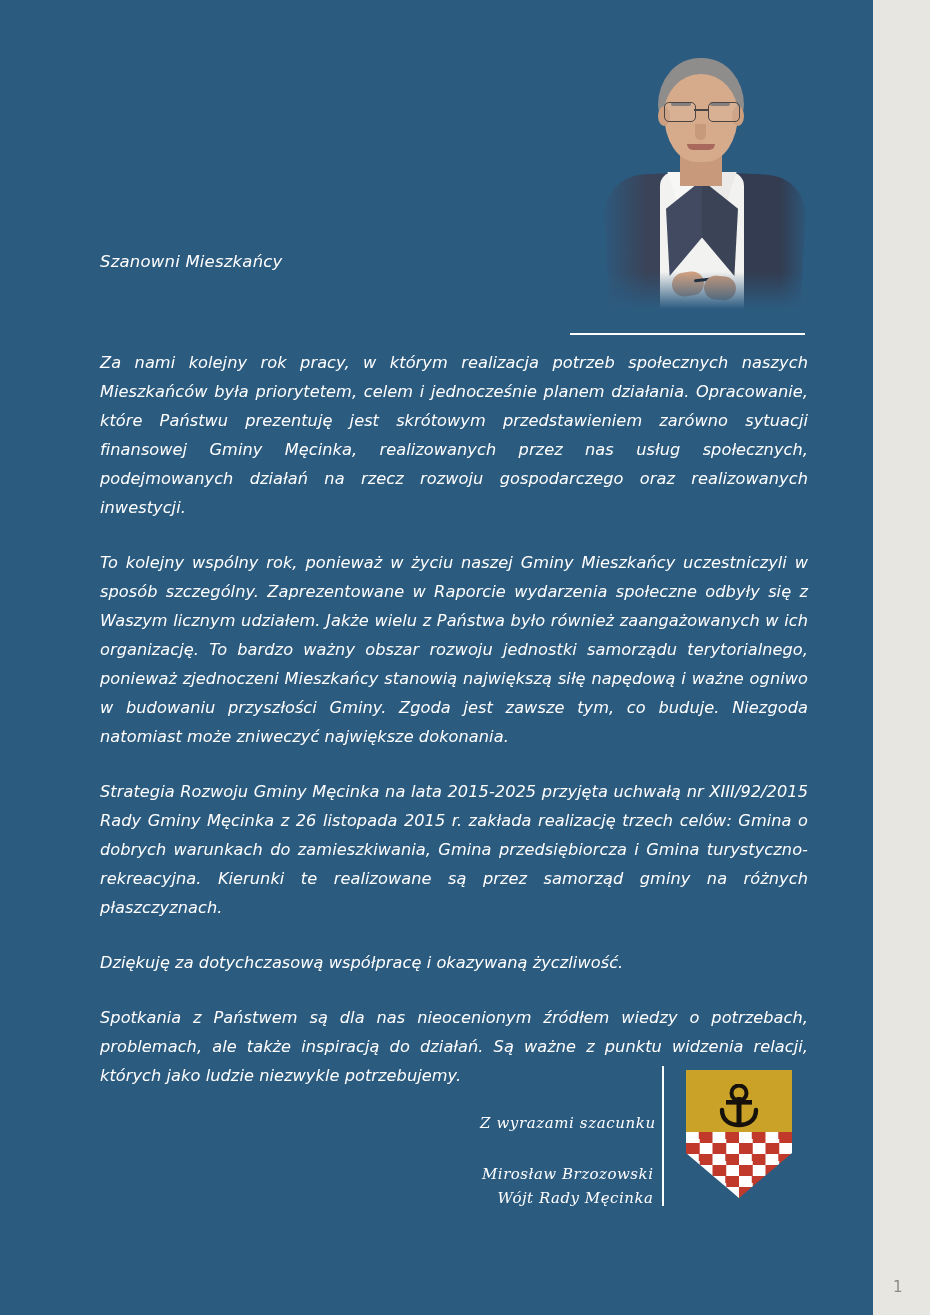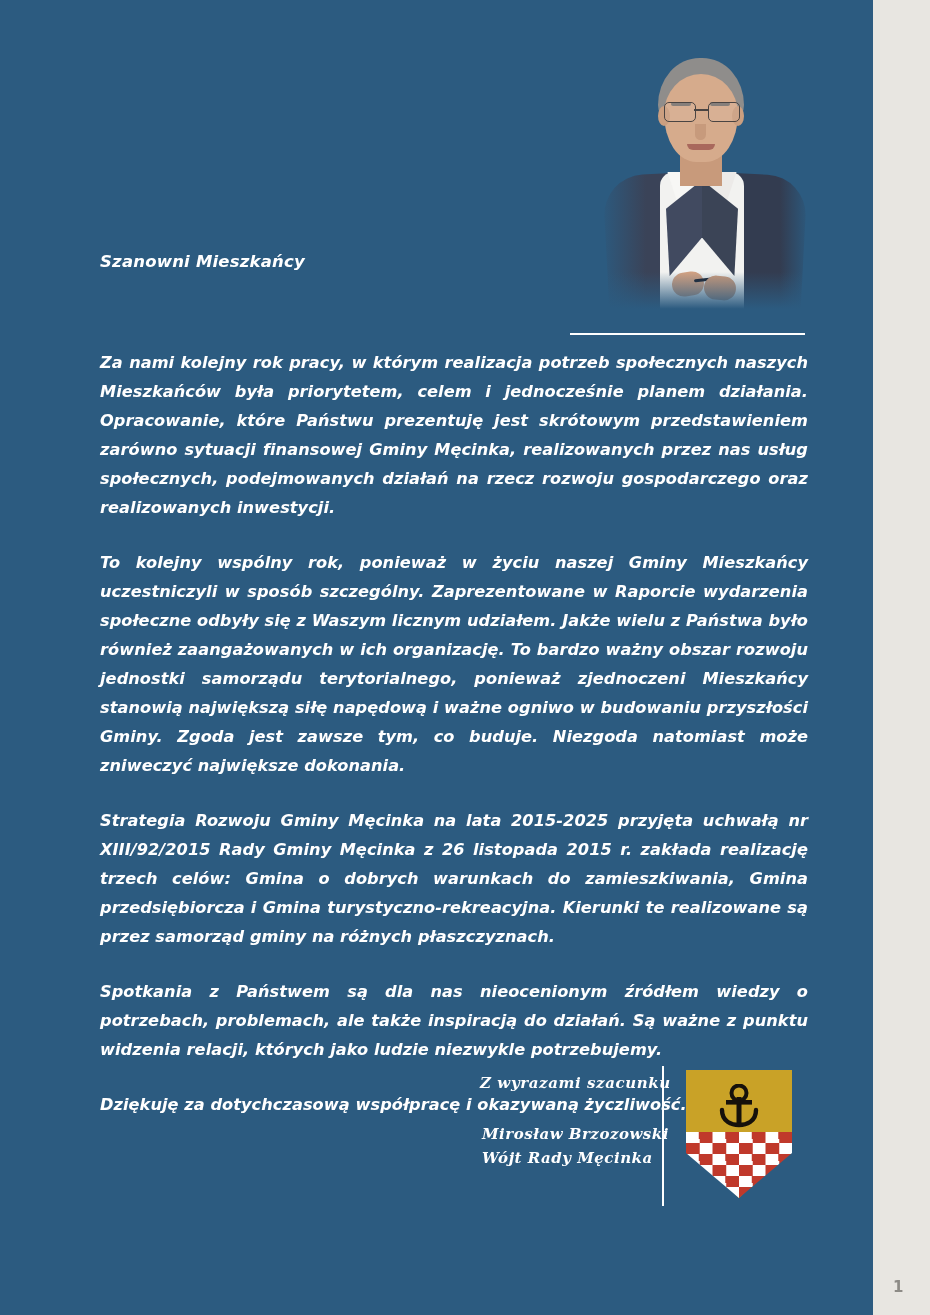--- a/index.html
+++ b/index.html
@@ -12,21 +12,20 @@
     height: 1315px;
     overflow: hidden;
     font-family: "DejaVu Sans", sans-serif;
   }
 
   #page {
     position: relative;
     width: 930px;
     height: 1109px;
     background: #404040;
-    font-weight: bold;
   }
 
   
   .page-blue {
     position: absolute;
     left: 0;
     top: 0;
     width: 873px;
     height: 1315px;
     background: #2c5b80;
@@ -314,35 +313,37 @@
     position: absolute;
     left: 470px;
     top: 1060px;
     width: 340px;
     height: 150px;
   }
   .sign-script {
     font-family: "DejaVu Serif", serif;
     font-style: italic;
     color: #ffffff;
+    margin-top: 40px;
   }
   .sign-regards {
     position: absolute;
     left: 10px;
     top: 14px;
     font-size: 15px;
     letter-spacing: 0.6px;
   }
   .sign-name {
     position: absolute;
     left: 12px;
     top: 62px;
     font-size: 15px;
     letter-spacing: 0.5px;
     line-height: 24px;
+    text-align: right;
   }
   .sign-divider {
     position: absolute;
     left: 192px;
     top: 6px;
     width: 1.5px;
     height: 140px;
     background: #ffffff;
   }
 
@@ -439,22 +440,22 @@
   </div>
 
   <div class="salutation">Szanowni Mieszkańcy</div>
 
   <div class="rule"></div>
 
   <div class="body-text">
     <p>Za nami kolejny rok pracy, w którym realizacja potrzeb społecznych naszych Mieszkańców była priorytetem, celem i jednocześnie planem działania. Opracowanie, które Państwu prezentuję jest skrótowym przedstawieniem zarówno sytuacji finansowej Gminy Męcinka, realizowanych przez nas usług społecznych, podejmowanych działań na rzecz rozwoju gospodarczego oraz realizowanych inwestycji.</p>
     <p>To kolejny wspólny rok, ponieważ w życiu naszej Gminy Mieszkańcy uczestniczyli w sposób szczególny.  Zaprezentowane w Raporcie wydarzenia społeczne odbyły się z Waszym licznym udziałem.  Jakże wielu z Państwa było również zaangażowanych w ich organizację. To bardzo ważny obszar rozwoju jednostki samorządu terytorialnego, ponieważ zjednoczeni Mieszkańcy stanowią największą siłę napędową i ważne ogniwo w budowaniu przyszłości Gminy. Zgoda jest zawsze tym, co buduje. Niezgoda natomiast może zniweczyć największe dokonania.</p>
     <p>Strategia Rozwoju Gminy Męcinka na lata 2015-2025 przyjęta uchwałą nr XIII/92/2015 Rady Gminy Męcinka z 26 listopada 2015 r. zakłada realizację trzech celów: Gmina o dobrych warunkach do zamieszkiwania, Gmina przedsiębiorcza i Gmina turystyczno-rekreacyjna. Kierunki te realizowane są przez samorząd gminy na różnych płaszczyznach.</p>
+    <p>Dziękuję za dotychczasową współpracę i okazywaną życzliwość.</p>
     <p>Spotkania z Państwem są dla nas nieocenionym źródłem wiedzy o potrzebach, problemach, ale także inspiracją do działań.  Są ważne z punktu widzenia relacji, których jako ludzie niezwykle potrzebujemy.</p>
-    <p>Dziękuję za dotychczasową współpracę i okazywaną życzliwość.</p>
   </div>
 
   <div class="sign-block">
     <div class="sign-script sign-regards">Z wyrazami szacunku</div>
     <div class="sign-script sign-name">
       <div>Mirosław Brzozowski</div>
       <div>Wójt Rady Męcinka</div>
     </div>
     <div class="sign-divider"></div>
 

